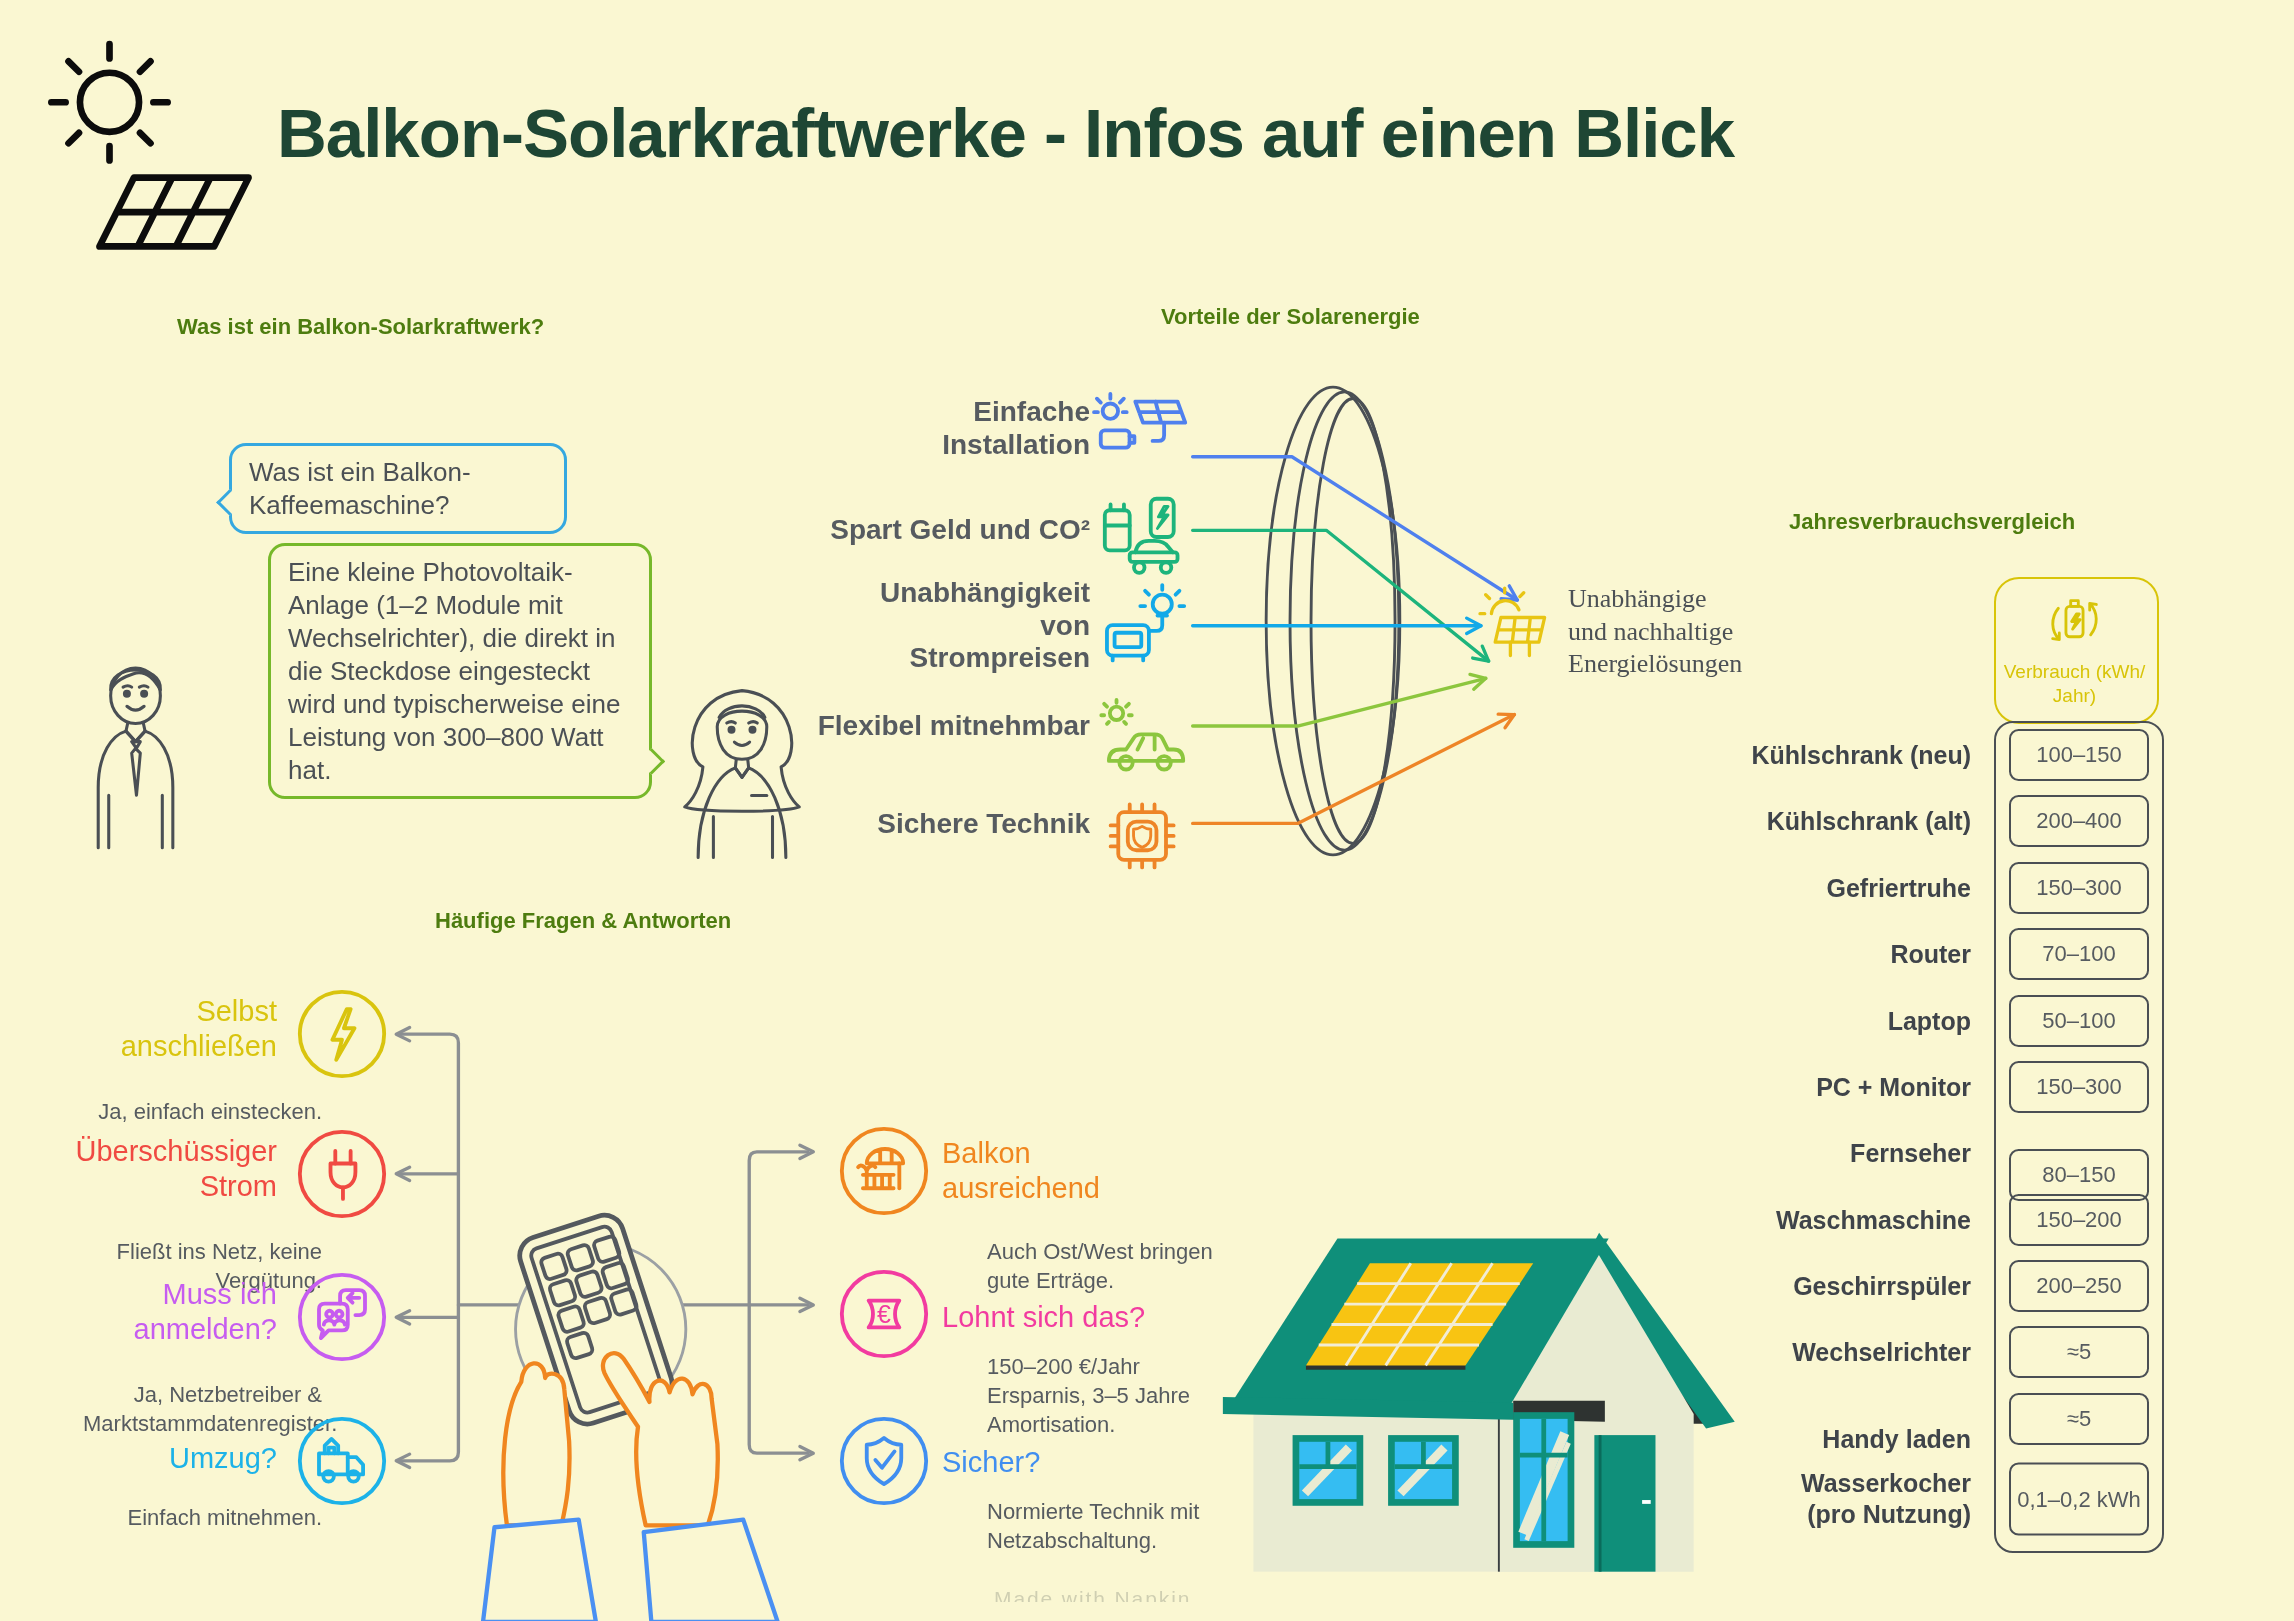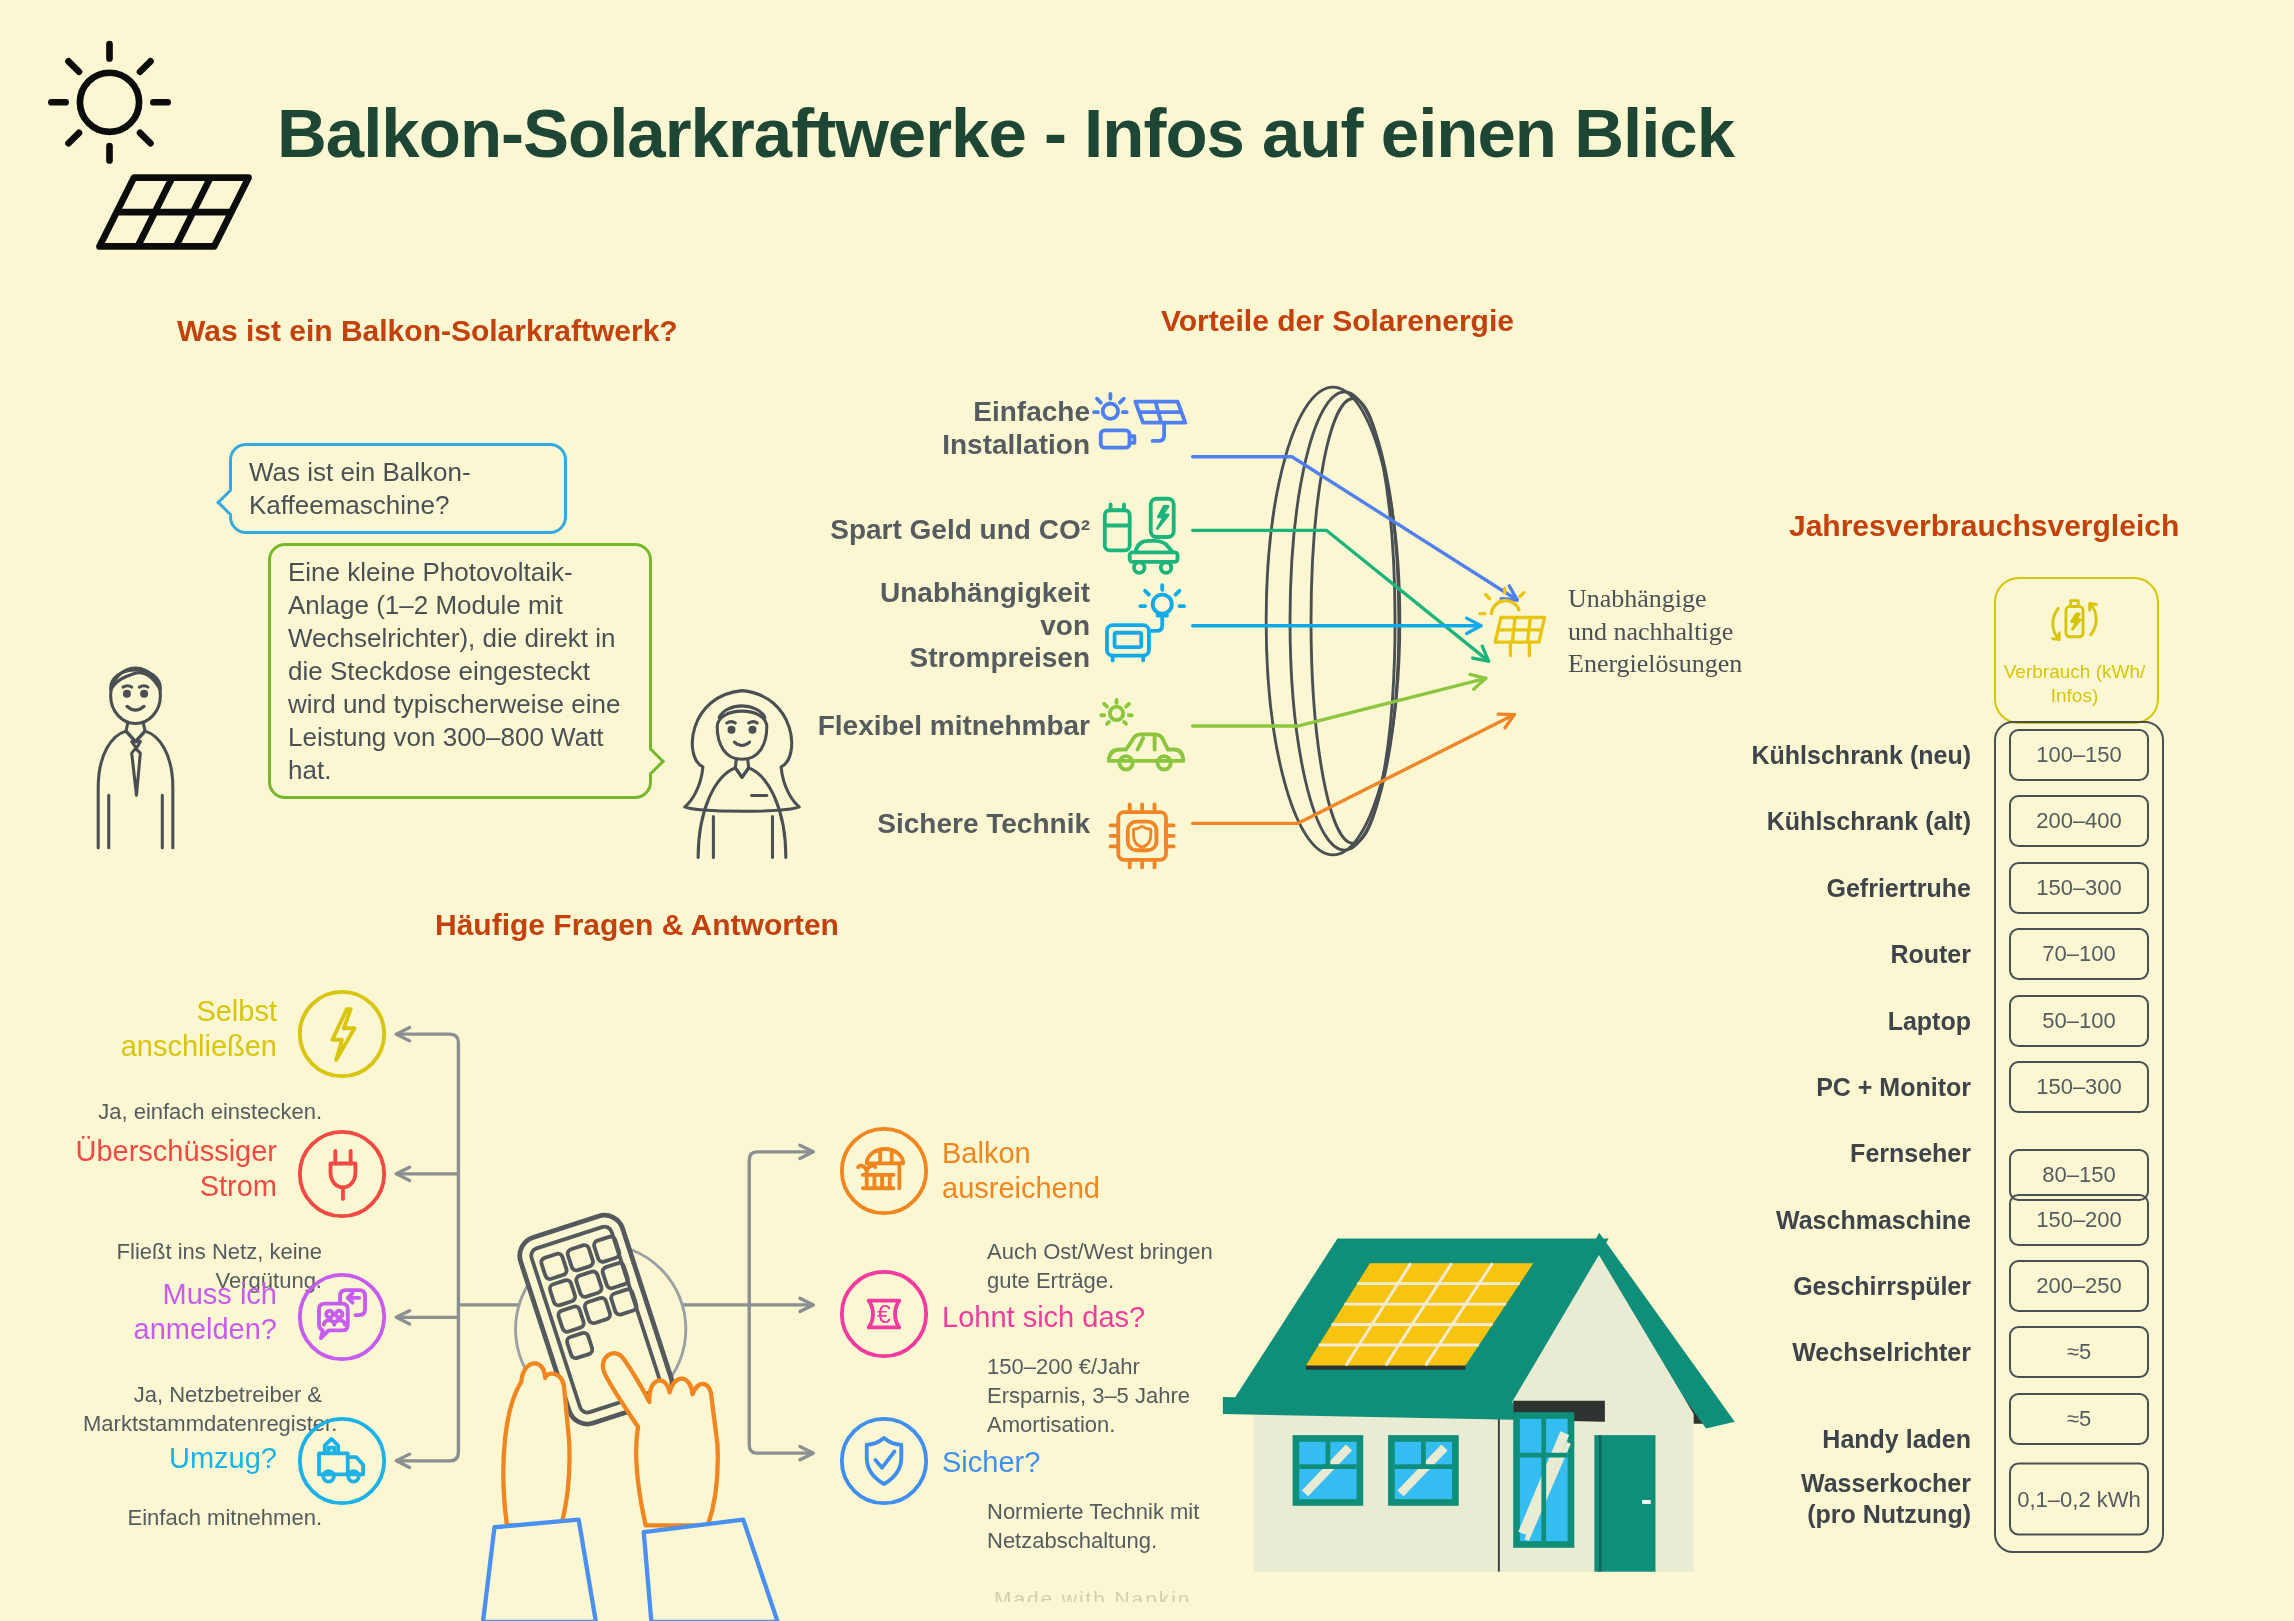--- a/index.html
+++ b/index.html
@@ -1,21 +1,21 @@
 <!DOCTYPE html>
 <html><head>
 <meta charset="utf-8">
 <style>
   html,body{margin:0;padding:0;background:#e8e8e0;}
   .canvas{position:relative;width:2294px;height:1621px;background:#FAF7D2;overflow:hidden;
           font-family:"Liberation Sans",sans-serif;color:#4b5055;}
   .abs{position:absolute;}
   svg{display:block;overflow:visible;}
   .h-title{font-size:69px;font-weight:bold;color:#1e4634;letter-spacing:-1px;white-space:nowrap;}
-  .sec-h{font-size:30px;font-weight:bold;color:#c2410c;white-space:nowrap;}
+  .sec-h{font-size:22px;font-weight:bold;color:#4d7c0f;white-space:nowrap;}
   .pre{white-space:pre-line;}
   .bubble{border:3.8px solid;border-radius:17px;padding:9.6px 17px;font-size:26px;line-height:33px;color:#4b5055;}
   .bubble-q{border-color:#35a8e0;}
   .bubble-a{border-color:#76b82a;}
   .tail{position:absolute;width:16.3px;height:16.3px;background:#FAF7D2;transform:rotate(45deg);}
   .tail-left{left:-12.4px;bottom:19px;border-left:3.8px solid #35a8e0;border-bottom:3.8px solid #35a8e0;}
   .tail-right{right:-12.4px;bottom:25px;border-right:3.8px solid #76b82a;border-top:3.8px solid #76b82a;}
   .ben-label{font-size:28px;line-height:32.5px;color:#565b60;text-align:right;font-weight:bold;}
   .ben-result{font-size:26px;line-height:32.5px;color:#4b5055;font-family:Liberation Serif, serif;}
   .faq-q{font-size:29px;line-height:35px;}
@@ -346,21 +346,21 @@
   <svg class="abs" style="left:2046px;top:591px" width="57" height="63" viewBox="0 0 60 66">
     <g fill="none" stroke="#d8c408" stroke-width="3" stroke-linecap="round" stroke-linejoin="round">
       <rect x="26" y="10" width="8" height="6"></rect>
       <rect x="21" y="16" width="18" height="32" rx="4"></rect>
       <path d="M32,24 l-5,8 h5 l-4,8 l8,-10 h-5 l4,-6 z"></path>
       <path d="M13,18 C5,28 5,42 14,51 M14,51 l-7,-1 M14,51 l0,-7"></path>
       <path d="M47,46 C55,36 55,22 46,13 M46,13 l7,1 M46,13 l0,7"></path>
     </g>
   </svg>
   <div class="abs verb-label pre" style="left: 1994px; top: 660px; width: 161px; color: rgb(216, 196, 8);">Verbrauch (kWh/
-Infos)</div>
+Jahr)</div>
 
   <div class="abs col-body" style="left:1994px;top:721px;width:166px;height:828px"></div>
   <div class="abs" style="left:0;top:0;width:2294px;height:1621px;pointer-events:none">
       <div class="cons-label" style="top: 755px;">Kühlschrank (neu)</div>
       <div class="cons-box" style="top: 755px; height: 48px;">100–150</div>
       <div class="cons-label" style="top: 821px;">Kühlschrank (alt)</div>
       <div class="cons-box" style="top: 821px; height: 48px;">200–400</div>
       <div class="cons-label" style="top: 888px;">Gefriertruhe</div>
       <div class="cons-box" style="top: 888px; height: 48px;">150–300</div>
       <div class="cons-label" style="top: 954px;">Router</div>

